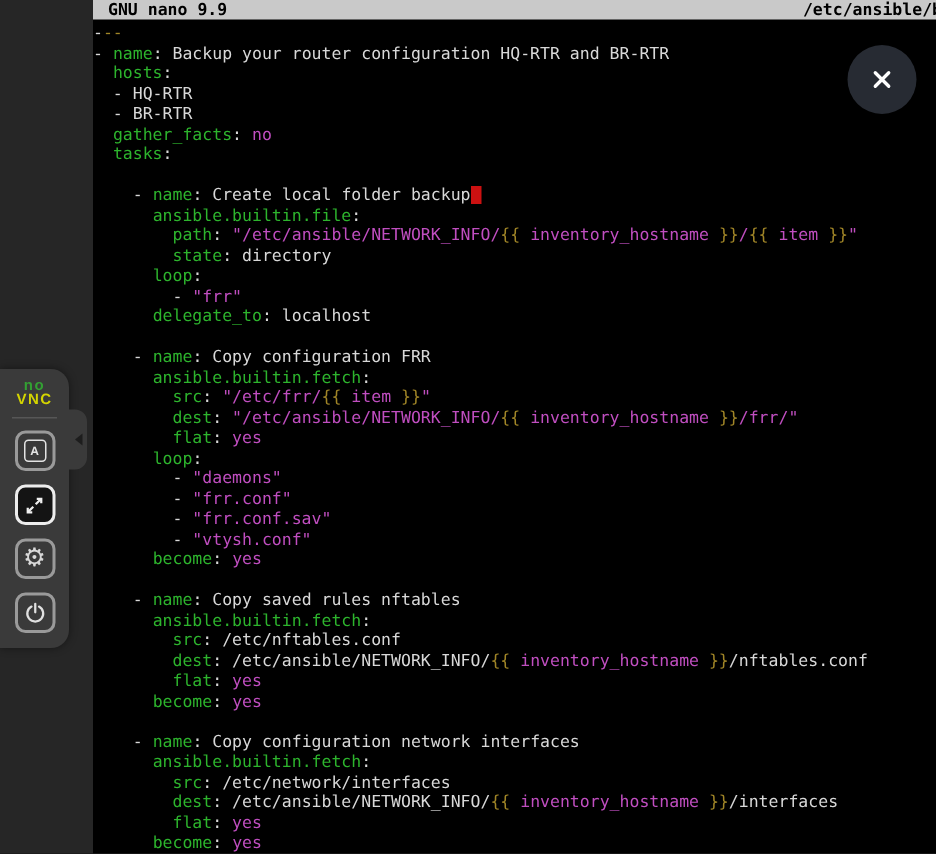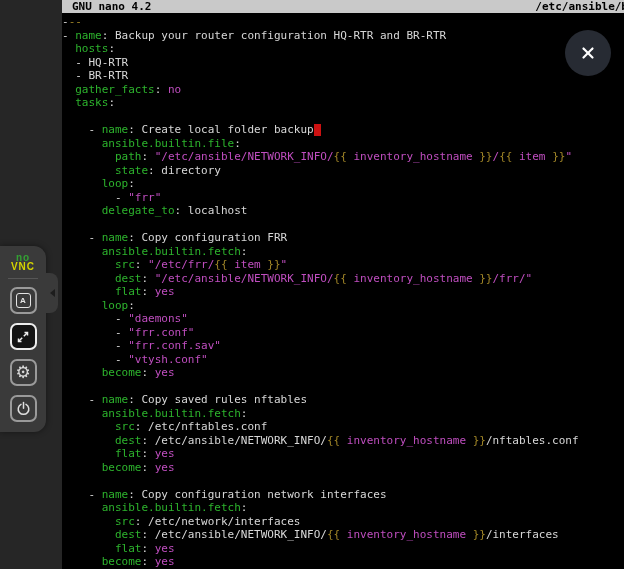--- a/index.html
+++ b/index.html
@@ -79,21 +79,21 @@
       </button>
     </div>
 
     <div class="handle">
       <span class="tri-left"></span>
     </div>
   </div>
 
   <div class="terminal">
     <div class="titlebar">
-      <span>GNU nano 4.2</span>
+      <span>GNU nano 9.9</span>
       <span class="file">/etc/ansible/b</span>
     </div>
     <pre class="code"><div class="line"><span style="color: rgb(216, 216, 216);">-</span><span style="color: rgb(160, 133, 39);">--</span></div><div class="line"><span style="color: rgb(216, 216, 216);">- </span><span style="color: rgb(45, 180, 45);">name</span><span style="color: rgb(216, 216, 216);">: Backup your router configuration HQ-RTR and BR-RTR</span></div><div class="line"><span style="color: rgb(216, 216, 216);">  </span><span style="color: rgb(45, 180, 45);">hosts</span><span style="color: rgb(216, 216, 216);">:</span></div><div class="line"><span style="color: rgb(216, 216, 216);">  - HQ-RTR</span></div><div class="line"><span style="color: rgb(216, 216, 216);">  - BR-RTR</span></div><div class="line"><span style="color: rgb(216, 216, 216);">  </span><span style="color: rgb(45, 180, 45);">gather_facts</span><span style="color: rgb(216, 216, 216);">: </span><span style="color: rgb(192, 78, 192);">no</span></div><div class="line"><span style="color: rgb(216, 216, 216);">  </span><span style="color: rgb(45, 180, 45);">tasks</span><span style="color: rgb(216, 216, 216);">:</span></div><div class="line">&nbsp;</div><div class="line"><span style="color: rgb(216, 216, 216);">    - </span><span style="color: rgb(45, 180, 45);">name</span><span style="color: rgb(216, 216, 216);">: Create local folder backup</span><span class="cursor" style="background: rgb(204, 17, 17);">&nbsp;</span></div><div class="line"><span style="color: rgb(216, 216, 216);">      </span><span style="color: rgb(45, 180, 45);">ansible.builtin.file</span><span style="color: rgb(216, 216, 216);">:</span></div><div class="line"><span style="color: rgb(216, 216, 216);">        </span><span style="color: rgb(45, 180, 45);">path</span><span style="color: rgb(216, 216, 216);">: </span><span style="color: rgb(192, 78, 192);">"/etc/ansible/NETWORK_INFO/</span><span style="color: rgb(160, 133, 39);">{{</span><span style="color: rgb(192, 78, 192);"> inventory_hostname </span><span style="color: rgb(160, 133, 39);">}}</span><span style="color: rgb(192, 78, 192);">/</span><span style="color: rgb(160, 133, 39);">{{</span><span style="color: rgb(192, 78, 192);"> item </span><span style="color: rgb(160, 133, 39);">}}</span><span style="color: rgb(192, 78, 192);">"</span></div><div class="line"><span style="color: rgb(216, 216, 216);">        </span><span style="color: rgb(45, 180, 45);">state</span><span style="color: rgb(216, 216, 216);">: directory</span></div><div class="line"><span style="color: rgb(216, 216, 216);">      </span><span style="color: rgb(45, 180, 45);">loop</span><span style="color: rgb(216, 216, 216);">:</span></div><div class="line"><span style="color: rgb(216, 216, 216);">        - </span><span style="color: rgb(192, 78, 192);">"frr"</span></div><div class="line"><span style="color: rgb(216, 216, 216);">      </span><span style="color: rgb(45, 180, 45);">delegate_to</span><span style="color: rgb(216, 216, 216);">: localhost</span></div><div class="line">&nbsp;</div><div class="line"><span style="color: rgb(216, 216, 216);">    - </span><span style="color: rgb(45, 180, 45);">name</span><span style="color: rgb(216, 216, 216);">: Copy configuration FRR</span></div><div class="line"><span style="color: rgb(216, 216, 216);">      </span><span style="color: rgb(45, 180, 45);">ansible.builtin.fetch</span><span style="color: rgb(216, 216, 216);">:</span></div><div class="line"><span style="color: rgb(216, 216, 216);">        </span><span style="color: rgb(45, 180, 45);">src</span><span style="color: rgb(216, 216, 216);">: </span><span style="color: rgb(192, 78, 192);">"/etc/frr/</span><span style="color: rgb(160, 133, 39);">{{</span><span style="color: rgb(192, 78, 192);"> item </span><span style="color: rgb(160, 133, 39);">}}</span><span style="color: rgb(192, 78, 192);">"</span></div><div class="line"><span style="color: rgb(216, 216, 216);">        </span><span style="color: rgb(45, 180, 45);">dest</span><span style="color: rgb(216, 216, 216);">: </span><span style="color: rgb(192, 78, 192);">"/etc/ansible/NETWORK_INFO/</span><span style="color: rgb(160, 133, 39);">{{</span><span style="color: rgb(192, 78, 192);"> inventory_hostname </span><span style="color: rgb(160, 133, 39);">}}</span><span style="color: rgb(192, 78, 192);">/frr/"</span></div><div class="line"><span style="color: rgb(216, 216, 216);">        </span><span style="color: rgb(45, 180, 45);">flat</span><span style="color: rgb(216, 216, 216);">: </span><span style="color: rgb(192, 78, 192);">yes</span></div><div class="line"><span style="color: rgb(216, 216, 216);">      </span><span style="color: rgb(45, 180, 45);">loop</span><span style="color: rgb(216, 216, 216);">:</span></div><div class="line"><span style="color: rgb(216, 216, 216);">        - </span><span style="color: rgb(192, 78, 192);">"daemons"</span></div><div class="line"><span style="color: rgb(216, 216, 216);">        - </span><span style="color: rgb(192, 78, 192);">"frr.conf"</span></div><div class="line"><span style="color: rgb(216, 216, 216);">        - </span><span style="color: rgb(192, 78, 192);">"frr.conf.sav"</span></div><div class="line"><span style="color: rgb(216, 216, 216);">        - </span><span style="color: rgb(192, 78, 192);">"vtysh.conf"</span></div><div class="line"><span style="color: rgb(216, 216, 216);">      </span><span style="color: rgb(45, 180, 45);">become</span><span style="color: rgb(216, 216, 216);">: </span><span style="color: rgb(192, 78, 192);">yes</span></div><div class="line">&nbsp;</div><div class="line"><span style="color: rgb(216, 216, 216);">    - </span><span style="color: rgb(45, 180, 45);">name</span><span style="color: rgb(216, 216, 216);">: Copy saved rules nftables</span></div><div class="line"><span style="color: rgb(216, 216, 216);">      </span><span style="color: rgb(45, 180, 45);">ansible.builtin.fetch</span><span style="color: rgb(216, 216, 216);">:</span></div><div class="line"><span style="color: rgb(216, 216, 216);">        </span><span style="color: rgb(45, 180, 45);">src</span><span style="color: rgb(216, 216, 216);">: /etc/nftables.conf</span></div><div class="line"><span style="color: rgb(216, 216, 216);">        </span><span style="color: rgb(45, 180, 45);">dest</span><span style="color: rgb(216, 216, 216);">: /etc/ansible/NETWORK_INFO/</span><span style="color: rgb(160, 133, 39);">{{</span><span style="color: rgb(192, 78, 192);"> inventory_hostname </span><span style="color: rgb(160, 133, 39);">}}</span><span style="color: rgb(216, 216, 216);">/nftables.conf</span></div><div class="line"><span style="color: rgb(216, 216, 216);">        </span><span style="color: rgb(45, 180, 45);">flat</span><span style="color: rgb(216, 216, 216);">: </span><span style="color: rgb(192, 78, 192);">yes</span></div><div class="line"><span style="color: rgb(216, 216, 216);">      </span><span style="color: rgb(45, 180, 45);">become</span><span style="color: rgb(216, 216, 216);">: </span><span style="color: rgb(192, 78, 192);">yes</span></div><div class="line">&nbsp;</div><div class="line"><span style="color: rgb(216, 216, 216);">    - </span><span style="color: rgb(45, 180, 45);">name</span><span style="color: rgb(216, 216, 216);">: Copy configuration network interfaces</span></div><div class="line"><span style="color: rgb(216, 216, 216);">      </span><span style="color: rgb(45, 180, 45);">ansible.builtin.fetch</span><span style="color: rgb(216, 216, 216);">:</span></div><div class="line"><span style="color: rgb(216, 216, 216);">        </span><span style="color: rgb(45, 180, 45);">src</span><span style="color: rgb(216, 216, 216);">: /etc/network/interfaces</span></div><div class="line"><span style="color: rgb(216, 216, 216);">        </span><span style="color: rgb(45, 180, 45);">dest</span><span style="color: rgb(216, 216, 216);">: /etc/ansible/NETWORK_INFO/</span><span style="color: rgb(160, 133, 39);">{{</span><span style="color: rgb(192, 78, 192);"> inventory_hostname </span><span style="color: rgb(160, 133, 39);">}}</span><span style="color: rgb(216, 216, 216);">/interfaces</span></div><div class="line"><span style="color: rgb(216, 216, 216);">        </span><span style="color: rgb(45, 180, 45);">flat</span><span style="color: rgb(216, 216, 216);">: </span><span style="color: rgb(192, 78, 192);">yes</span></div><div class="line"><span style="color: rgb(216, 216, 216);">      </span><span style="color: rgb(45, 180, 45);">become</span><span style="color: rgb(216, 216, 216);">: </span><span style="color: rgb(192, 78, 192);">yes</span></div></pre>
   </div>
 
   <button class="closebtn">
     <svg width="18" height="18" viewBox="0 0 18 18">
       <line x1="4.5" y1="4.5" x2="13.5" y2="13.5" stroke="#fff" stroke-width="2.2" stroke-linecap="round"></line>
       <line x1="13.5" y1="4.5" x2="4.5" y2="13.5" stroke="#fff" stroke-width="2.2" stroke-linecap="round"></line>
     </svg>

